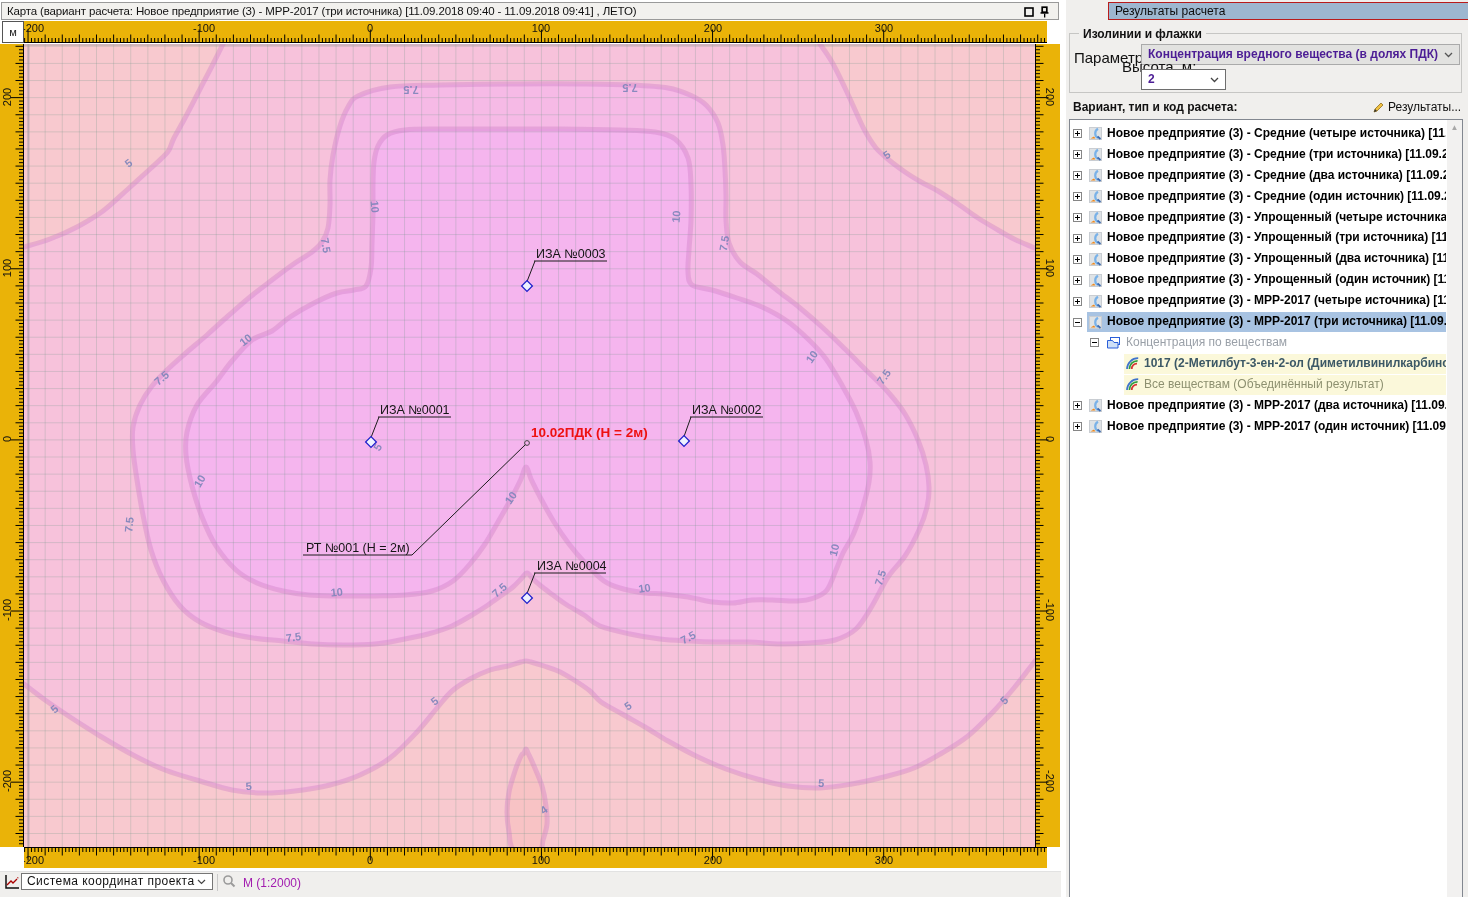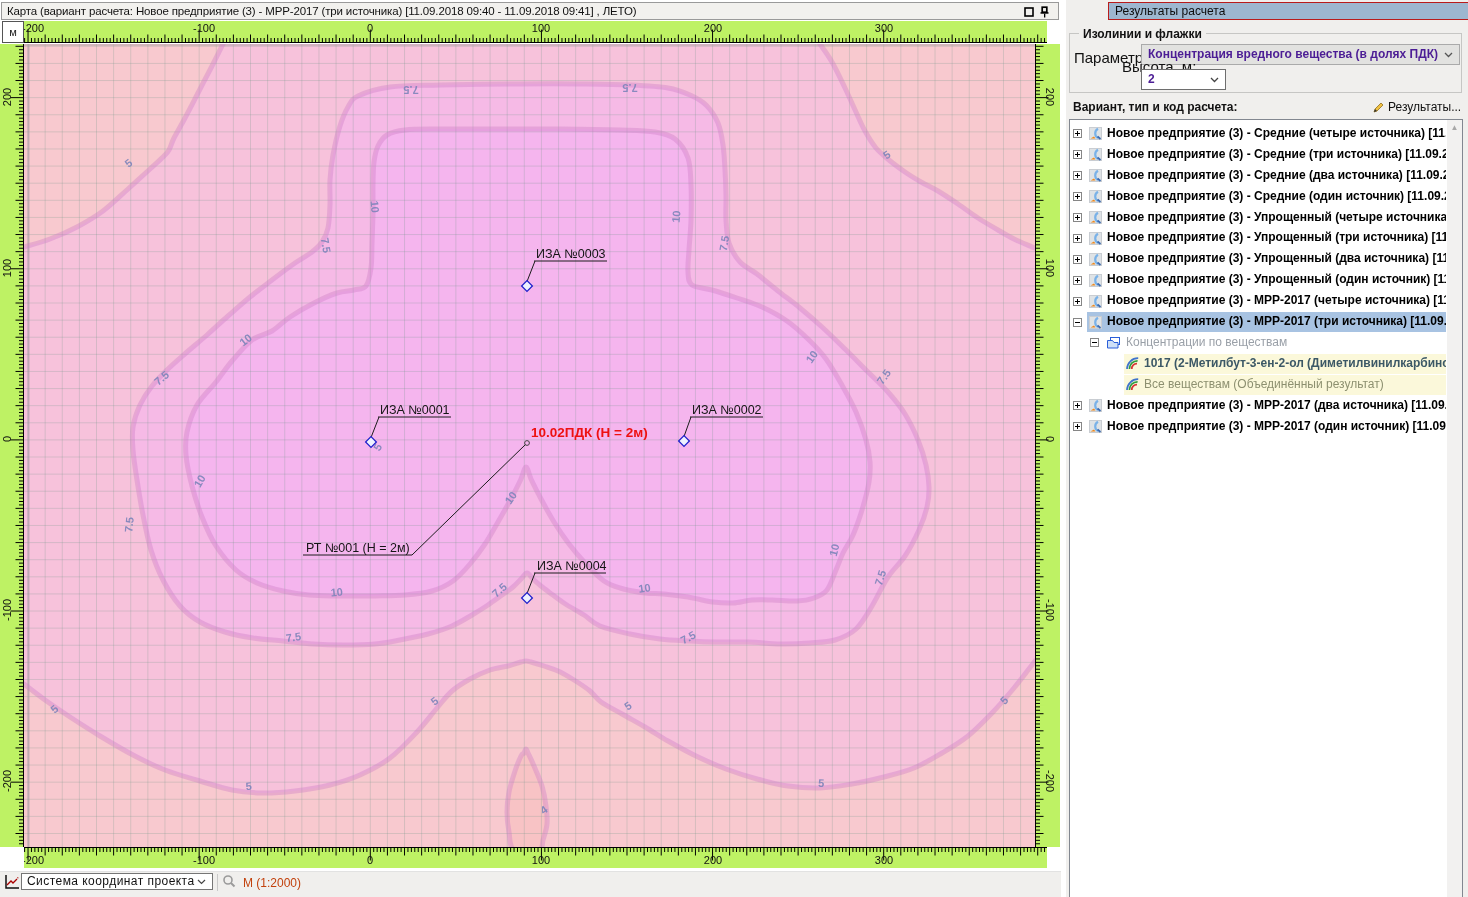--- a/index.html
+++ b/index.html
@@ -2,21 +2,21 @@
 <html><head><meta charset="utf-8">
 <style>
 *{margin:0;padding:0;box-sizing:border-box;}
 html,body{width:1468px;height:897px;background:#fff;overflow:hidden;}
 body{font-family:"Liberation Sans",sans-serif;position:relative;}
 
 #mtitle{position:absolute;left:1px;top:2px;width:1058px;height:18px;background:#f2f1ee;
  border:1px solid #9a9a9a;font-size:11.5px;letter-spacing:-0.15px;color:#111;line-height:16px;padding-left:5px;white-space:nowrap;overflow:hidden;}
 #mbox{position:absolute;left:2px;top:21px;width:22px;height:22px;background:#fff;
  border:1px solid #555;font-size:11px;text-align:center;line-height:20px;color:#222;}
-.ruler{position:absolute;background:#bef264;overflow:hidden;}
+.ruler{position:absolute;background:#eab308;overflow:hidden;}
 .rlb{position:absolute;width:40px;text-align:center;font-size:11px;color:#111;}
 .rlbv{position:absolute;width:40px;height:14px;text-align:center;font-size:11px;color:#111;transform-origin:center;}
 #map{position:absolute;left:24px;top:44px;width:1011px;height:803px;}
 .cl{font:bold 11px "Liberation Sans",sans-serif;fill:#8086bb;opacity:.92;text-anchor:middle;}
 .ml{font:12.5px "Liberation Sans",sans-serif;fill:#151515;}
 .mr{font:bold 13.5px "Liberation Sans",sans-serif;fill:#ee1111;}
 .ld{stroke:#1c1c1c;stroke-width:1;}
 .dm{fill:#eef2ff;stroke:#2222cc;stroke-width:1.3;}
 .pt{fill:none;stroke:#444;stroke-width:1;}
 
@@ -158,21 +158,21 @@
 </svg>
 <div id="scombo">Система координат проекта</div>
 <svg class="chev" style="left:197px;top:879px;">
     <path d="M1 1l3.5 3.5L8 1" stroke="#444" stroke-width="1.2" fill="none"></path>
   </svg>
 <div style="position:absolute;left:217px;top:874px;width:1px;height:17px;background:#c9c9c9"></div>
 <svg style="position:absolute;left:222px;top:874px" width="14" height="14" viewBox="0 0 14 14">
  <circle cx="6" cy="6" r="4" fill="none" stroke="#9b9b9b" stroke-width="1.6"></circle>
  <path d="M9 9l3.5 3.5" stroke="#9b9b9b" stroke-width="2"></path>
 </svg>
-<div style="position:absolute;left:243px;top:876px;font-size:12px;color:#c2410c;">М (1:2000)</div>
+<div style="position:absolute;left:243px;top:876px;font-size:12px;color:#a21caf;">М (1:2000)</div>
 
 <div id="panel"></div>
 <div id="phead">Результаты расчета
  <svg style="position:absolute;right:7px;top:2px" width="11" height="13" viewBox="0 0 11 13">
       <rect x="3.2" y="1.2" width="4.6" height="5" fill="none" stroke="#000" stroke-width="1.7"></rect>
       <rect x="1.5" y="6.2" width="8" height="1.5" fill="#000"></rect>
       <rect x="5" y="7.7" width="1.3" height="3.8" fill="#000"></rect>
     </svg>
 </div>
 <div class="fs"></div>
@@ -315,21 +315,21 @@
   </svg>
 <div class="tr b" style="left:1107px;top:314.1px;width:339px;">Новое предприятие (3) - МРР-2017 (три источника) [11.09.1</div>
 <svg class="ti" style="left:1090px;top:338.45px" width="9" height="9" viewBox="0 0 9 9">
     <rect x="0.5" y="0.5" width="8" height="8" fill="#fff" stroke="#868686"></rect>
     <rect x="2" y="4" width="5" height="1" fill="#000"></rect>
   </svg>
 <svg class="ti" style="left:1107px;top:336.95px" width="13" height="12" viewBox="0 0 13 12">
     <rect x="3.5" y="0.5" width="9" height="7" fill="#fff" stroke="#2b5fd9"></rect>
     <path d="M0.5 3.5h5l1.5 2h4v5.5h-10.5z" fill="#cfe0f7" stroke="#2b5fd9"></path>
   </svg>
-<div class="tr" style="left:1126px;top:334.9px;width:320px;color:#9aa0a8;">Концентрации по веществам</div>
+<div class="tr" style="left:1126px;top:334.9px;width:320px;color:#9aa0a8;">Концентрация по веществам</div>
 <div class="yel" style="top:353.8px;"></div>
 <svg class="ti" style="left:1126px;top:357.34999999999997px" width="14" height="13" viewBox="0 0 14 13">
     <path d="M1 12A11 11 0 0 1 12.2 1.2" fill="none" stroke="#3f74cc" stroke-width="1.7"></path>
     <path d="M3.4 12A8 8 0 0 1 11.6 3.8" fill="none" stroke="#2f9e3f" stroke-width="1.7"></path>
     <path d="M5.8 12A5 5 0 0 1 11 6.6" fill="none" stroke="#d63535" stroke-width="1.7"></path>
   </svg>
 <div class="tr b" style="left:1144px;top:355.8px;width:302px;color:#3c5866;">1017 (2-Метилбут-3-ен-2-ол (Диметилвинилкарбинол))</div>
 <div class="yel" style="top:374.7px;"></div>
 <svg class="ti" style="left:1126px;top:378.24999999999994px" width="14" height="13" viewBox="0 0 14 13">
     <path d="M1 12A11 11 0 0 1 12.2 1.2" fill="none" stroke="#3f74cc" stroke-width="1.7"></path>

